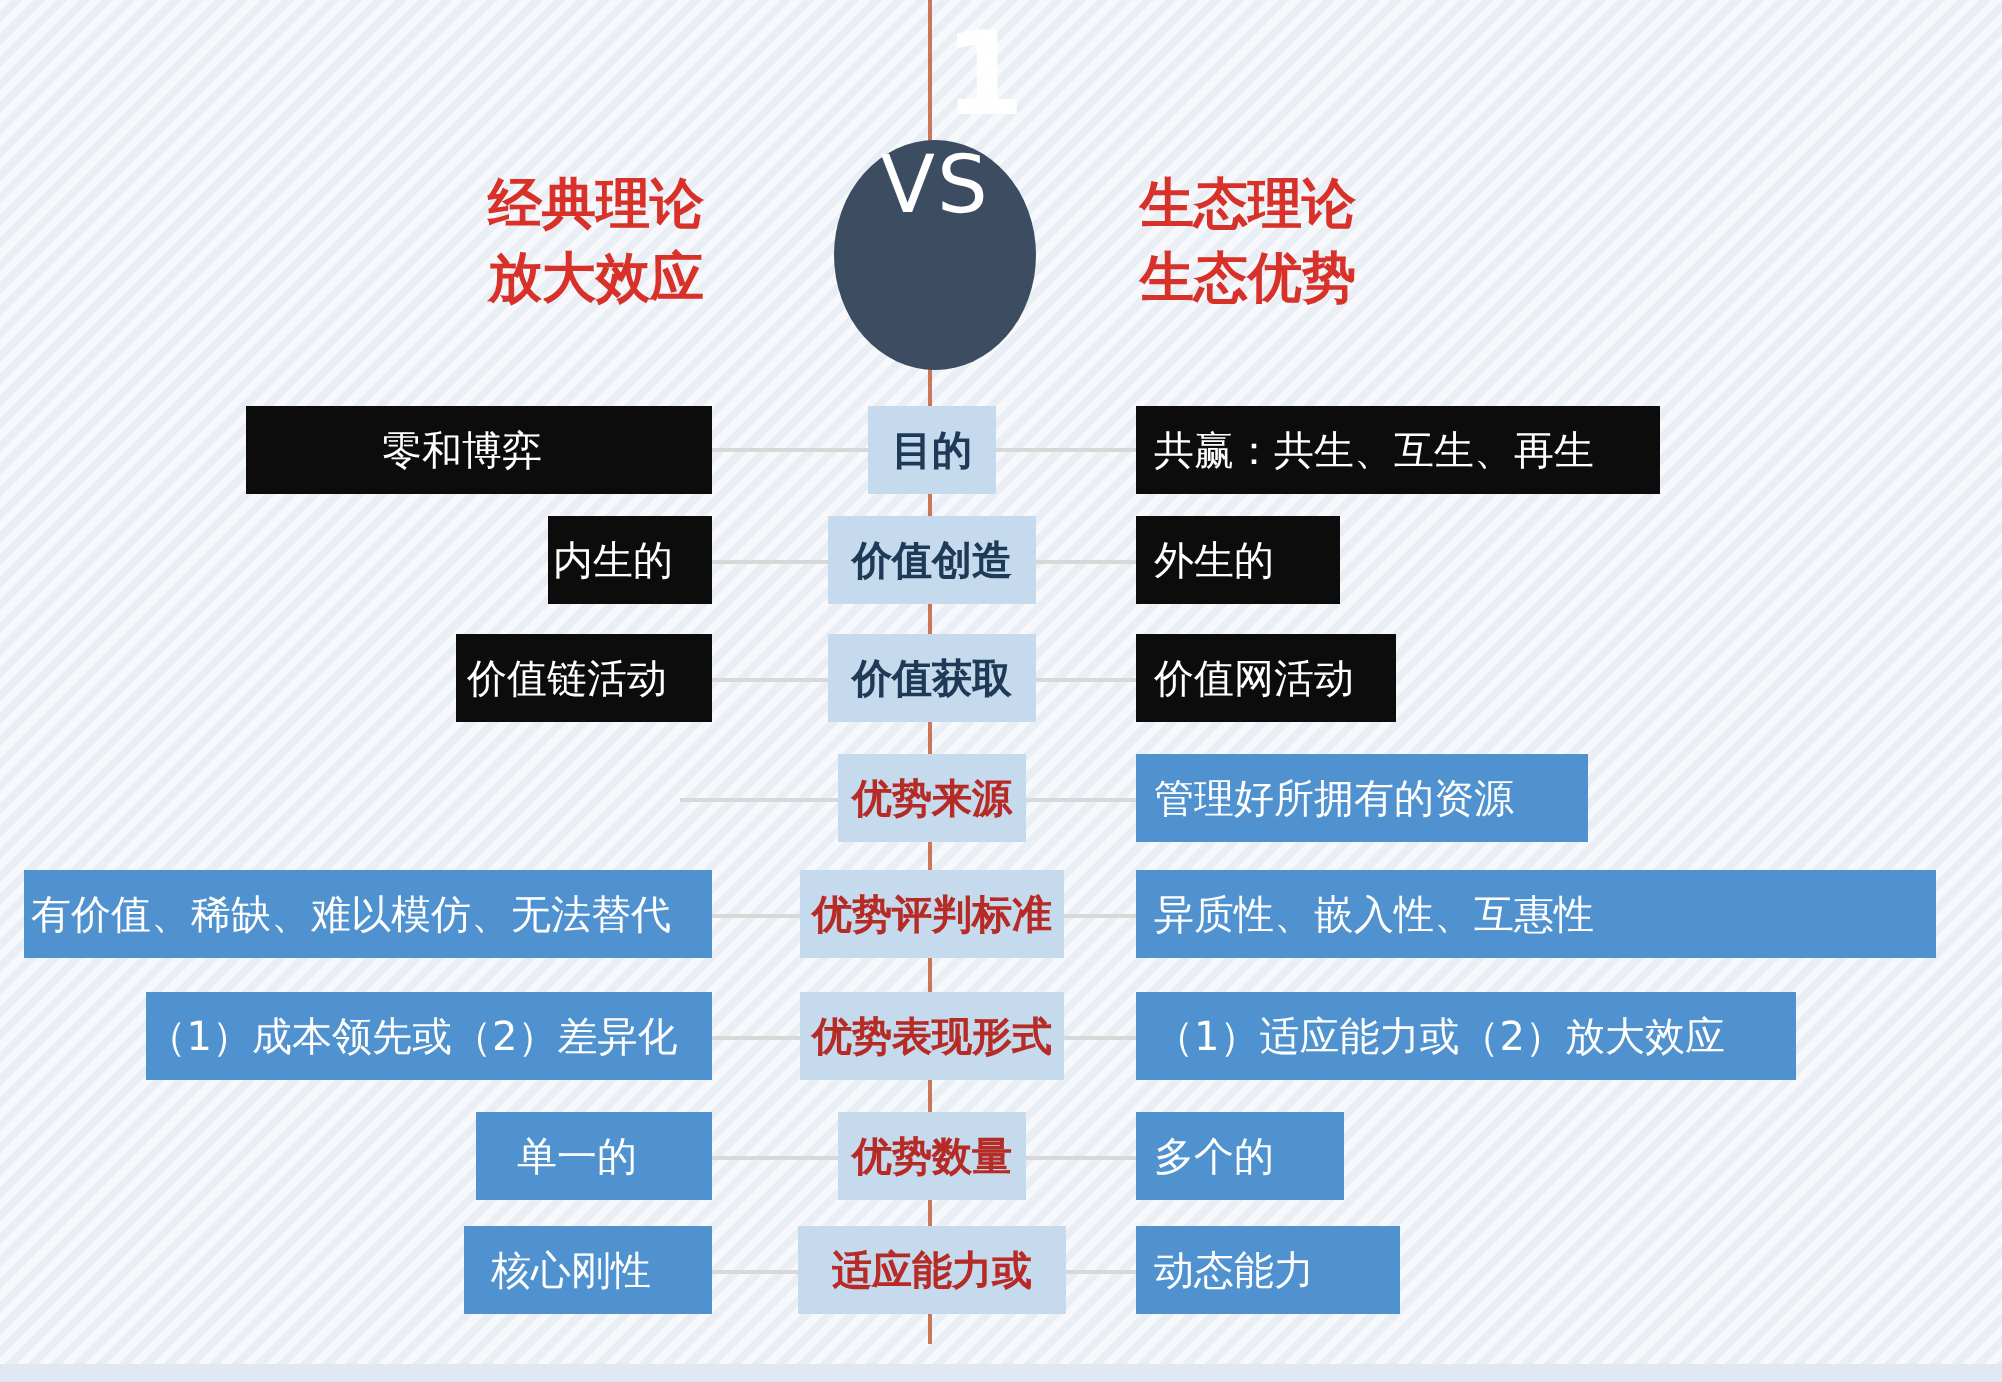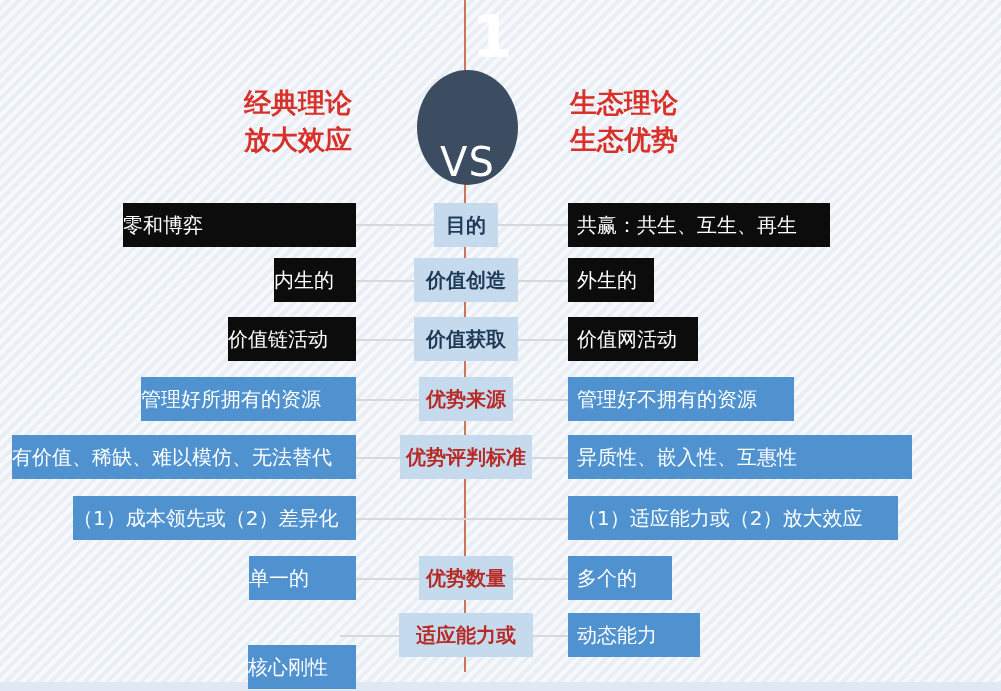--- a/index.html
+++ b/index.html
@@ -40,36 +40,36 @@
   .title{
     position:absolute;color:var(--title-red);
     font-size:27px;font-weight:bold;line-height:37px;z-index:2;
     white-space:nowrap;
   }
   .title-left{left:238px;top:84px;width:120px;text-align:center;}
   .title-right{left:570px;top:84px;text-align:left;}
   .vs-circle{
     position:absolute;left:417px;top:70px;width:101px;height:115px;
     border-radius:50%;background:var(--vs-circle);
-    display:flex;align-items:flex-end;justify-content:center;
+    display:flex;align-items:flex-start;justify-content:center;
     color:#fff;font-size:40px;font-weight:normal;z-index:3;
     letter-spacing:1px;
   }
   .connector{
     position:absolute;left:340px;width:252px;height:2px;
     background:var(--connector);z-index:1;
   }
   .box{
     position:absolute;height:44px;line-height:44px;
     font-size:20px;white-space:nowrap;overflow:hidden;
     box-sizing:border-box;z-index:2;
   }
   .black{background:var(--black-box);color:#ffffff;}
   .blue{background:var(--blue-box);color:#ffffff;}
-  .left-cell{text-align:left;padding-right:17px;}
+  .left-cell{text-align:center;padding-right:17px;}
   .right-cell{left:568px;text-align:left;padding-left:9px;}
   .center-cell{
     left:466px;transform:translateX(-50%);
     background:var(--center-box);text-align:center;
     font-weight:bold;padding:0 6px;
   }
   .c-dark{color:var(--center-dark);}
   .c-red{color:var(--center-red);}
 </style>
 </head>
@@ -97,44 +97,44 @@
   </div>
 
   <div class="connector" style="top:224px"></div>
   <div class="box black left-cell" style="top:203px;right:645px;width:233px">零和博弈</div>
   <div class="box center-cell c-dark" style="top:203px;min-width:64px">目的</div>
   <div class="box black right-cell" style="top:203px;width:262px">共赢：共生、互生、再生</div>
 
   <div class="connector" style="top:280px"></div>
   <div class="box black left-cell" style="top:258px;right:645px;width:82px">内生的</div>
   <div class="box center-cell c-dark" style="top:258px;min-width:104px">价值创造</div>
-  <div class="box black right-cell" style="top:258px;width:86px">外生的</div>
+  <div class="box black right-cell" style="top:258px;width:102px">外生的</div>
 
   <div class="connector" style="top:339px"></div>
   <div class="box black left-cell" style="top:317px;right:645px;width:128px">价值链活动</div>
   <div class="box center-cell c-dark" style="top:317px;min-width:104px">价值获取</div>
   <div class="box black right-cell" style="top:317px;width:130px">价值网活动</div>
 
   <div class="connector" style="top:399px"></div>
-  <div class="box blue left-cell" style="top:377px;right:645px;width:215px">管理好所拥有的资源</div>
   <div class="box center-cell c-red" style="top:377px;min-width:94px">优势来源</div>
-  <div class="box blue right-cell" style="top:377px;width:226px">管理好不拥有的资源</div>
+  <div class="box blue right-cell" style="top:377px;width:226px">管理好所拥有的资源</div>
 
   <div class="connector" style="top:457px"></div>
   <div class="box blue left-cell" style="top:435px;right:645px;width:344px">有价值、稀缺、难以模仿、无法替代</div>
   <div class="box center-cell c-red" style="top:435px;min-width:118px">优势评判标准</div>
-  <div class="box blue right-cell" style="top:435px;width:344px">异质性、嵌入性、互惠性</div>
+  <div class="box blue right-cell" style="top:435px;width:400px">异质性、嵌入性、互惠性</div>
 
   <div class="connector" style="top:518px"></div>
   <div class="box blue left-cell" style="top:496px;right:645px;width:283px">（1）成本领先或（2）差异化</div>
+  <div class="box center-cell c-red" style="top:496px;min-width:118px">优势表现形式</div>
   <div class="box blue right-cell" style="top:496px;width:330px">（1）适应能力或（2）放大效应</div>
 
   <div class="connector" style="top:578px"></div>
-  <div class="box blue left-cell" style="top:556px;right:645px;width:107px">单一的</div>
+  <div class="box blue left-cell" style="top:556px;right:645px;width:118px">单一的</div>
   <div class="box center-cell c-red" style="top:556px;min-width:94px">优势数量</div>
   <div class="box blue right-cell" style="top:556px;width:104px">多个的</div>
 
   <div class="connector" style="top:635px"></div>
-  <div class="box blue left-cell" style="top:645px;right:645px;width:108px">核心刚性</div>
+  <div class="box blue left-cell" style="top:613px;right:645px;width:124px">核心刚性</div>
   <div class="box center-cell c-red" style="top:613px;min-width:134px">适应能力或</div>
   <div class="box blue right-cell" style="top:613px;width:132px">动态能力</div>
 
 </div>
 
 </body></html>

